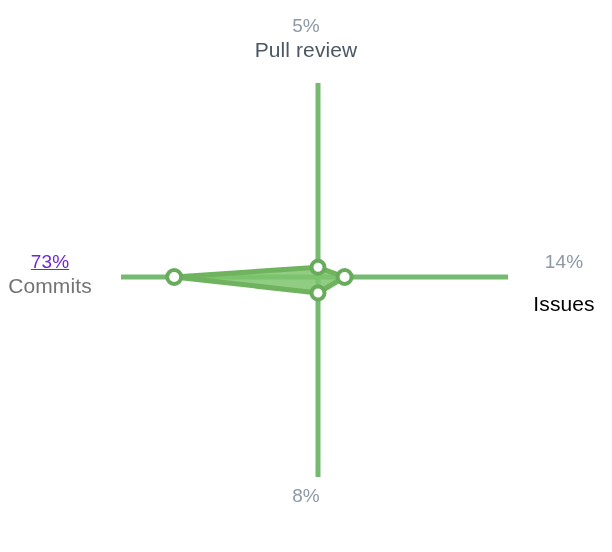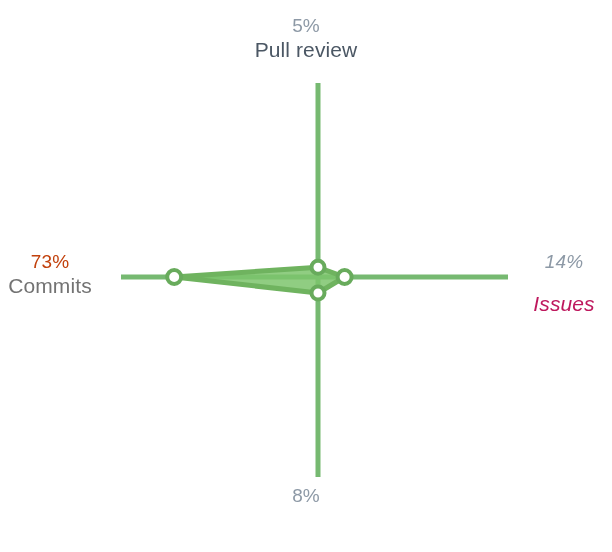--- a/index.html
+++ b/index.html
@@ -76,21 +76,20 @@
     top: 252px;
     width: 100px;
     text-align: center;
   }
   
   #label-issues {
     left: 516px;
     top: 252px;
     width: 96px;
     text-align: center;
-    font-style: italic;
   }
 </style>
 </head>
 <body style="background: rgb(255, 255, 255);">
 
 <div id="chart-root">
 
   <svg class="radar" viewBox="0 0 612 552">
 
     <g>
@@ -112,25 +111,25 @@
     </g>
   </svg>
 
   <div class="axis-label" id="label-code-review">
     <span class="pct" style="color: rgb(141, 153, 166);">5%</span>
     <span class="name" style="color: rgb(75, 87, 100);">Pull review</span>
   </div>
 
   <div class="axis-label" id="label-issues">
     <span class="pct" style="color: rgb(141, 153, 166);">14%</span>
-    <span class="name" style="color: #be185d; margin-top: 20px;">Issues</span>
+    <span class="name" style="color: #000000; margin-top: 20px;">Issues</span>
   </div>
 
   <div class="axis-label" id="label-pull-requests">
     <span class="pct" style="color: rgb(141, 153, 166);">8%</span>
   </div>
 
   <div class="axis-label" id="label-commits">
-    <span class="pct" style="color: #c2410c;">73%</span>
+    <span class="pct" style="color: #6d28d9; text-decoration: underline;">73%</span>
     <span class="name" style="color: #737373;">Commits</span>
   </div>
 
 </div>
 
 </body></html>

